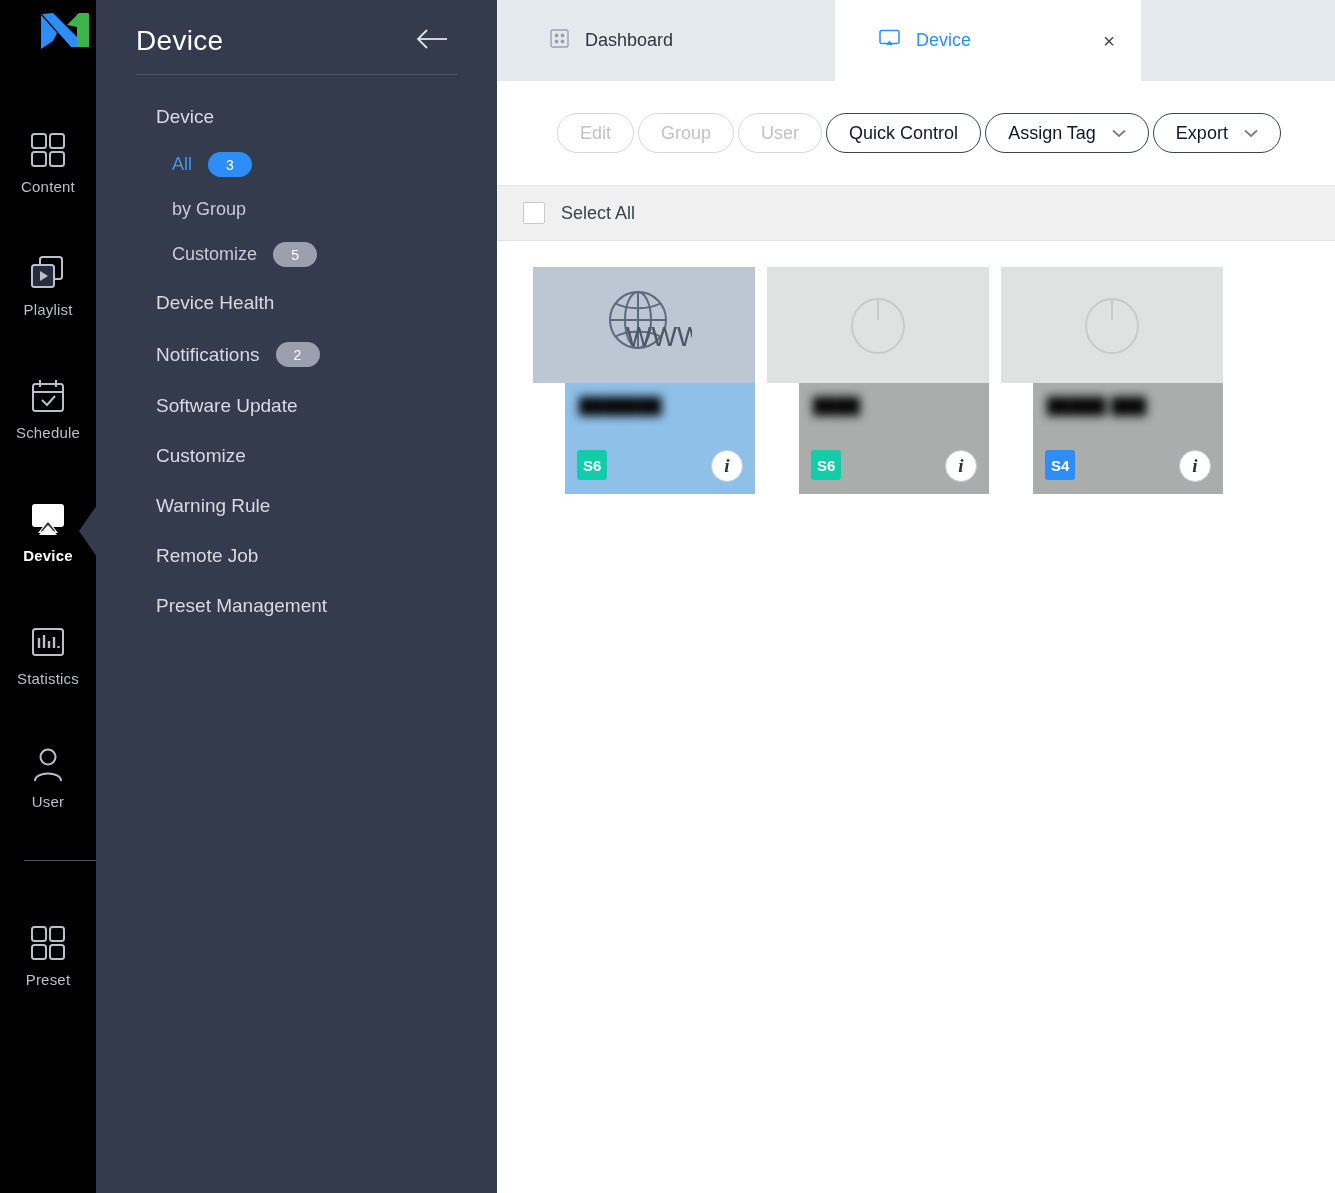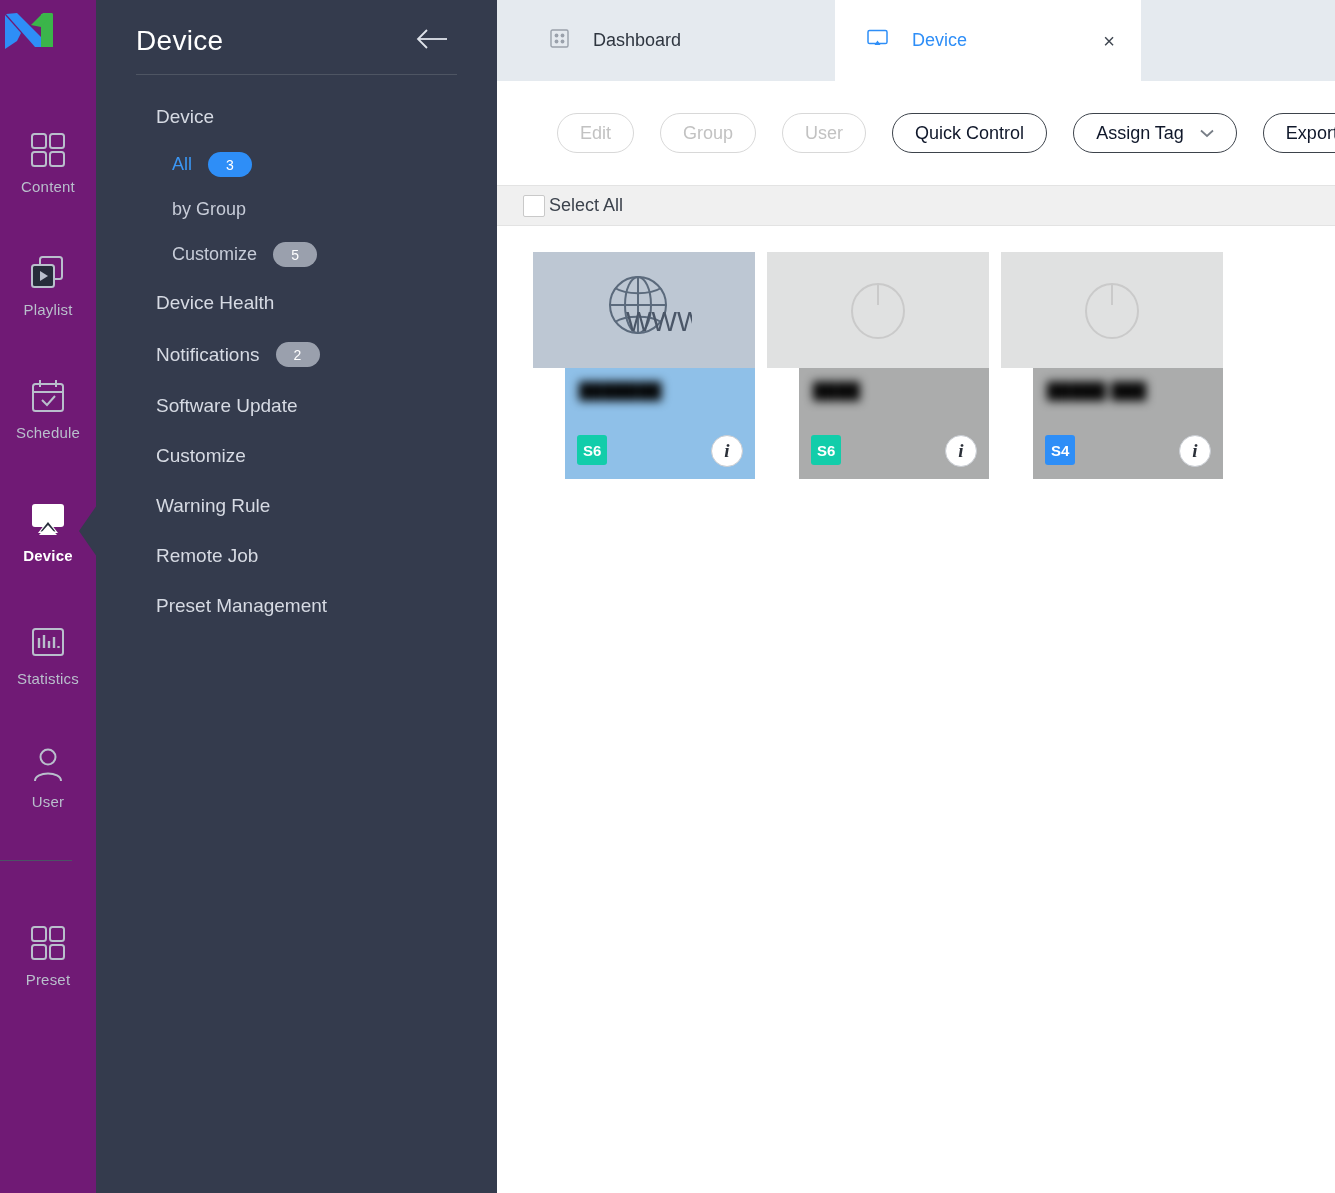--- a/index.html
+++ b/index.html
@@ -8,23 +8,23 @@
     width: 1335px; height: 1193px;
     overflow: hidden;
     font-family: "Liberation Sans", sans-serif;
     background: #ffffff;
   }
   .app { display: flex; width: 1335px; height: 1193px; }
 
   
   .rail {
     width: 96px; flex: 0 0 96px;
-    background: #701a75;
+    background: #000000;
     position: relative;
-    display: flex; flex-direction: column; align-items: flex-start;
+    display: flex; flex-direction: column; align-items: flex-end;
   }
   .logo { margin-top: 8px; margin-bottom: 60px; width: 60px; height: 46px; display:flex; align-items:center; justify-content:center; }
   .rail-item {
     width: 96px; height: 96px;
     display: flex; flex-direction: column;
     align-items: center; justify-content: center;
     color: #b9bfcc; font-size: 15px; position: relative;
     cursor: pointer; margin-bottom: 27px;
   }
   .rail-item .ri-icon { height: 40px; display:flex; align-items:center; justify-content:center; margin-bottom: 9px; }
@@ -78,46 +78,46 @@
   .pill.grey { background: #9aa0ad; }
 
   
   .main { flex: 1 1 auto; display: flex; flex-direction: column; background: #ffffff; min-width:0; }
 
   .tabbar {
     height: 81px; background: #e5eaef;
     display: flex; align-items: flex-end; position: relative;
   }
   .tab {
-    height: 81px; display: flex; align-items: center; gap: 24px;
-    padding: 0 32px; font-size: 18px; color: #2f3640; cursor: pointer;
+    height: 81px; display: flex; align-items: center; gap: 16px;
+    padding: 0 44px; font-size: 18px; color: #2f3640; cursor: pointer;
     min-width: 338px;
   }
   .tab.inactive { padding-left: 53px; }
   .tab.active { background: #ffffff; color: #2e8ef7; min-width: 306px; justify-content: flex-start; position: relative; }
   .tab.active .tab-close { position: absolute; right: 26px; top: 50%; transform: translateY(-50%); font-size: 20px; color: #3f4650; cursor: pointer; line-height: 1; }
 
   .toolbar {
     height: 104px; background: #ffffff;
-    display: flex; align-items: center; gap: 26px;
+    display: flex; align-items: center; gap: 4px;
     padding-left: 60px;
   }
   .btn {
     height: 40px; border-radius: 20px; background: #ffffff;
     display: inline-flex; align-items: center; justify-content: center;
     padding: 0 22px; font-size: 18px; cursor: pointer; white-space: nowrap;
   }
   .btn.disabled { border: 1px solid #d8d8d8; color: #c2c2c2; cursor: default; }
   .btn.strong { border: 1.6px solid #3d434b; color: #0f172a; }
   .btn .caret { margin-left: 16px; display:inline-flex; }
 
   .selectall {
-    height: 41px; background: #f0f0f0;
+    height: 56px; background: #f0f0f0;
     border-top: 1px solid #e3e3e3; border-bottom: 1px solid #e3e3e3;
-    display: flex; align-items: center; padding-left: 26px; gap: 4px;
+    display: flex; align-items: center; padding-left: 26px; gap: 16px;
   }
   .cbox { width: 22px; height: 22px; background:#fff; border: 1px solid #c9c9c9; border-radius: 2px; cursor: pointer; }
   .selectall-label { font-size: 18px; color: #3c434d; }
 
   .cards { display: flex; gap: 12px; padding: 26px 0 0 36px; background:#fff; flex: 1 1 auto; align-items: flex-start; }
   .card { width: 222px; cursor: pointer; }
   .card-thumb { height: 116px; display: flex; align-items: center; justify-content: center; }
   .card-body { height: 111px; position: relative; padding: 14px 14px 0 14px; margin-left: 32px; }
   .card-name { font-size: 16px; filter: blur(5px); letter-spacing:.5px; user-select:none; }
   .tag {

